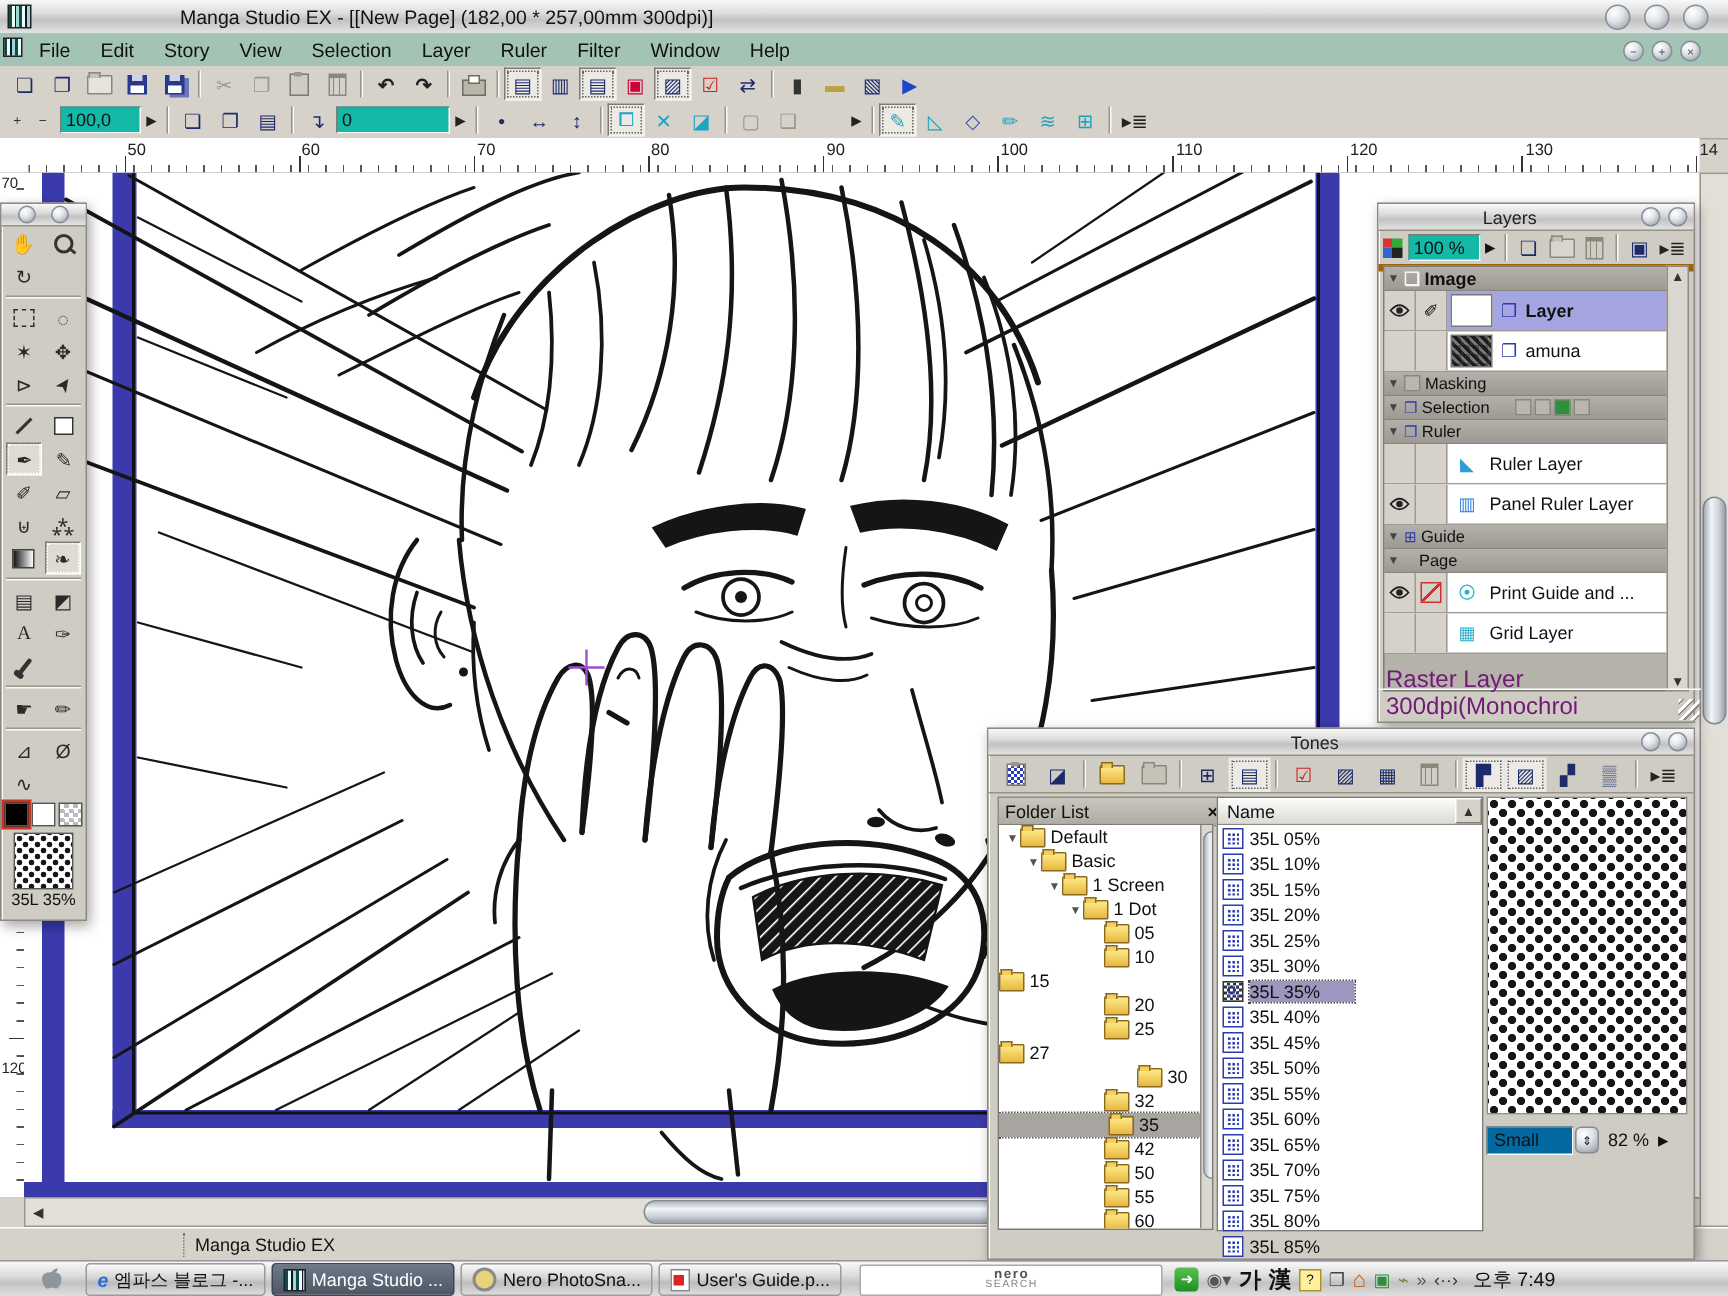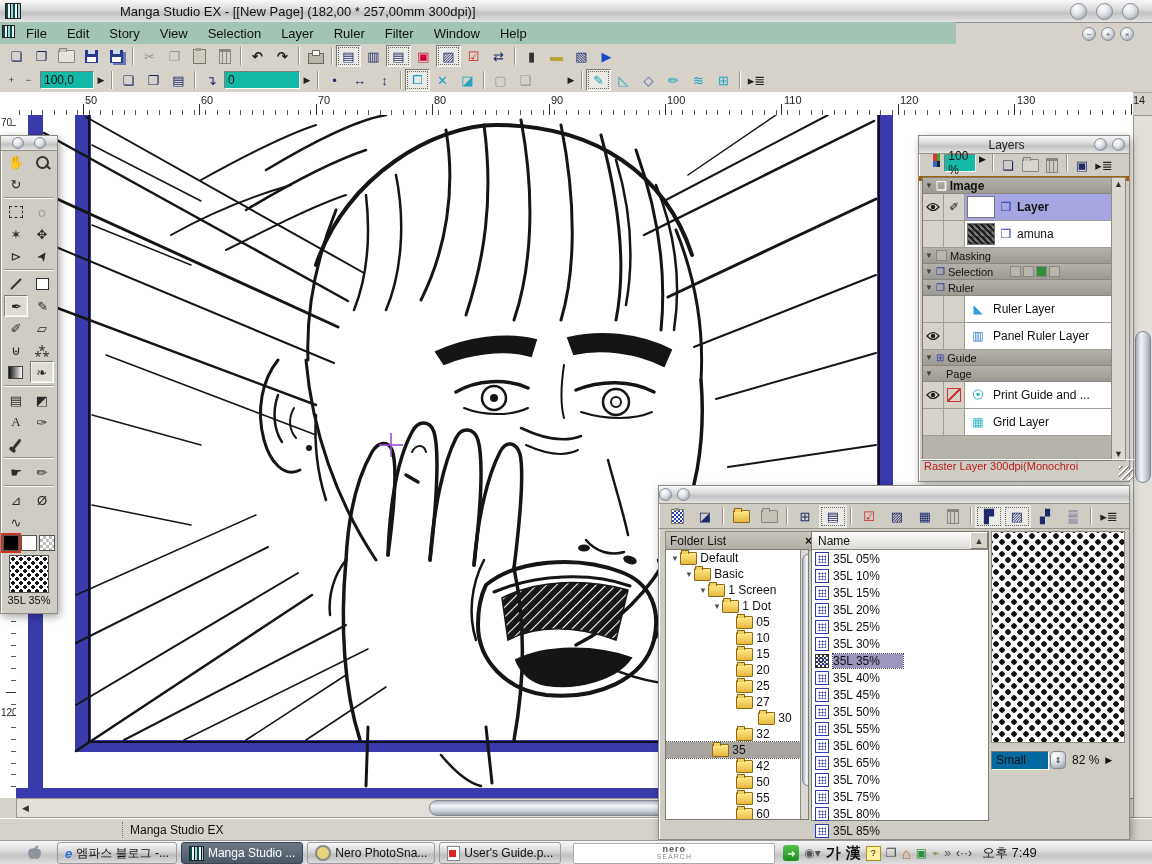--- a/index.html
+++ b/index.html
@@ -42,21 +42,21 @@
         radial-gradient(circle at 3px 3px,#161616 1.7px,transparent 2.1px),
         radial-gradient(circle at 3px 3px,#161616 1.7px,transparent 2.1px);
         background-size:8px 8px;background-position:0 0,4px 4px;border:1px solid #555}
   .dropper{width:3px;height:13px;background:#333;border-radius:2px;transform:rotate(38deg);position:relative}
   .dropper:after{content:"";position:absolute;left:-2px;bottom:-2px;width:7px;height:4px;background:#333;border-radius:2px}
   .rgbico{width:13px;height:13px;display:grid;grid-template-columns:1fr 1fr}
   .rgbico i{display:block}
   
   #titlebar{left:0;top:0;width:1152px;height:22px;border-bottom:1px solid #8f8f8f}
   #title{font-size:13px;color:#111;width:100%;text-align:left;padding-left:120px}
-  #menubar{left:0;top:22px;width:956px;height:22px;background:#a3c4b5;border-bottom:1px solid #6e9a89}
+  #menubar{left:0;top:22px;width:1152px;height:22px;background:#a3c4b5;border-bottom:1px solid #6e9a89}
   .mitem{padding:0 10px;font-size:13px}
   .winbtn{width:15px;height:15px}
   .winbtn.small{width:12px;height:12px;font-size:8px;display:flex;align-items:center;justify-content:center;color:#4a5258}
   
   #tb1{left:0;top:44px;width:1152px;height:24px;background:#d6d2ca;border-bottom:1px solid #aaa69c;padding-left:4px}
   #tb2{left:0;top:68px;width:1152px;height:24px;background:#d6d2ca;border-bottom:1px solid #aaa69c;padding-left:4px}
   .fld{height:16px;background:#14b8a6;border:1px solid;border-color:#7e7a74 #fff #fff #7e7a74;
        font-size:12px;padding:0 3px;display:flex;align-items:center}
   .cy{color:#1fa3c0}
   
@@ -89,33 +89,33 @@
   .ptitle span.t{flex:1;text-align:center;font-size:12px;color:#222}
   
   #toolbox{left:0;top:135px;width:56px;height:477px;z-index:5}
   .trow{display:flex;justify-content:space-evenly;align-items:center;height:22px}
   .tool{width:22px;height:20px;display:flex;align-items:center;justify-content:center;font-size:13px;color:#2a2a2a}
   .tsel{border:1px solid;border-color:#7e7a74 #fff #fff #7e7a74;background:#dedbd3;outline:1px dotted #fff;outline-offset:-2px}
   .tsep{height:0;border-top:1px solid #989488;border-bottom:1px solid #fbfaf7;margin:2px 3px}
   .sw{width:14px;height:14px;border:1px solid #555}
   
   #layers{left:918px;top:135px;width:210px;height:345px;z-index:5}
-  #lay-tools{height:22px;display:flex;padding:0 14px;border-bottom:5px solid #a16207}
+  #lay-tools{height:22px;display:flex;align-items:center;padding:0 3px;border-bottom:5px solid #a16207}
   #laylist{position:absolute;left:3px;top:41px;width:191px;height:282px;background:#b5b2aa;border:1px solid #7e7a74;overflow:hidden}
   #layscroll{position:absolute;right:3px;top:41px;width:13px;height:282px;background:#dad7d0;border:1px solid #8f8b82}
   .ghead{height:15px;display:flex;align-items:center;background:linear-gradient(#b3b1a9,#9c9a92);border-bottom:1px solid #8a877e;font-size:11px;gap:3px;padding-left:2px}
   .ghead .arr{font-size:8px;color:#444}
   .lrow{height:26px;display:flex;align-items:stretch;background:#fff;border-bottom:1px solid #9f9c94}
   .lrow.sel{background:#a5a5e2}
   .tog{width:20px;border-right:1px solid #9f9c94;background:#d6d2ca;display:flex;align-items:center;justify-content:center}
   .lthumb{width:26px;margin:2px;border:1px solid #777;background:#fff}
   .ltype{width:18px;display:flex;align-items:center;justify-content:center;color:#2b3bb0;font-size:12px}
   .llabel{flex:1;display:flex;align-items:center;font-size:12px;padding-left:2px}
   #laystatus{position:absolute;left:0;bottom:0;width:100%;height:21px;border-top:1px solid #fff;
-             display:flex;align-items:flex-start;padding-left:5px;font-size:11px;color:#b91c1c}
+             display:flex;align-items:flex-end;padding-left:5px;font-size:16px;color:#701a75}
   .grip{position:absolute;right:1px;bottom:1px;width:14px;height:14px;
         background:repeating-linear-gradient(135deg,#fff 0 2px,#8f8b82 2px 3px,transparent 3px 5px)}
   .minibox{width:9px;height:9px;border:1px solid #8a877e;background:#b9b6ae}
   
   #tones{left:658px;top:485px;width:470px;height:353px;z-index:6}
   #tn-tools{height:24px;display:flex;align-items:center;padding:0 4px;border-bottom:1px solid #979387}
   .tnb{min-width:26px;width:26px;height:21px;display:flex;align-items:center;justify-content:center;color:#1d2a6b;font-size:13px;border:1px solid transparent}
   #folderhead{position:absolute;left:6px;top:45px;width:142px;height:18px;background:linear-gradient(#c9c6be,#aeaba3);
       border:1px solid #8f8b82;display:flex;align-items:center;padding:0 4px;font-size:12px}
   #foldertree{position:absolute;left:6px;top:63px;width:142px;height:269px;background:#fff;border:1px solid #7e7a74;overflow:hidden}
@@ -656,20 +656,21 @@
     <div class="sarr abs" style="bottom:0;width:100%;height:12px">▼</div>
   </div>
   <div id="laystatus">
     <span>Raster Layer 300dpi(Monochroi</span>
       <span class="grip"></span>
   </div>
 </div>
 
 <div class="abs palette" id="tones">
   <div class="ptitle metal">
+    <span class="t">Tones</span>
     <span class="aqua" style="width:11px;height:11px;margin-right:5px"></span>
     <span class="aqua" style="width:11px;height:11px;margin-right:4px"></span>
   </div>
   <div id="tn-tools">
     <span class="tnb">
         <span class="clipb" style="background:repeating-conic-gradient(#2b3bb0 0 25%,#fff 0 50%) 0 0/4px 4px"></span>
       </span>
     <span class="tnb dis">◪</span>
     <span class="vsep"></span>
     <span class="tnb">
@@ -700,27 +701,27 @@
     <span style="flex:1">Folder List</span>
     <span style="font-weight:bold">×</span>
   </div>
   <div id="foldertree">
     <div class="frow" style="padding-left:4px"><span class="arr">▼</span><span class="fold"></span>&nbsp;<span>Default</span></div>
     <div class="frow" style="padding-left:18px"><span class="arr">▼</span><span class="fold"></span>&nbsp;<span>Basic</span></div>
     <div class="frow" style="padding-left:32px"><span class="arr">▼</span><span class="fold"></span>&nbsp;<span>1 Screen</span></div>
     <div class="frow" style="padding-left:46px"><span class="arr">▼</span><span class="fold"></span>&nbsp;<span>1 Dot</span></div>
     <div class="frow" style="padding-left:70px"><span class="fold"></span>&nbsp;<span>05</span></div>
     <div class="frow" style="padding-left:70px"><span class="fold"></span>&nbsp;<span>10</span></div>
-    <div class="frow" style="padding-left:70px"><span class="fold"></span>&nbsp;<span>15</span></div>
+    <div class="frow" style=""><span class="fold"></span>&nbsp;<span>15</span></div>
     <div class="frow" style="padding-left:70px"><span class="fold"></span>&nbsp;<span>20</span></div>
     <div class="frow" style="padding-left:70px"><span class="fold"></span>&nbsp;<span>25</span></div>
-    <div class="frow" style="padding-left:70px"><span class="fold"></span>&nbsp;<span>27</span></div>
+    <div class="frow" style=""><span class="fold"></span>&nbsp;<span>27</span></div>
     <div class="frow" style="padding-left:92px"><span class="fold"></span>&nbsp;<span>30</span></div>
     <div class="frow" style="padding-left:70px"><span class="fold"></span>&nbsp;<span>32</span></div>
-    <div class="frow fsel" style="padding-left:46px"><span class="fold"></span>&nbsp;<span>35</span></div>
+    <div class="frow fsel" style="padding-left:73px"><span class="fold"></span>&nbsp;<span>35</span></div>
     <div class="frow" style="padding-left:70px"><span class="fold"></span>&nbsp;<span>42</span></div>
     <div class="frow" style="padding-left:70px"><span class="fold"></span>&nbsp;<span>50</span></div>
     <div class="frow" style="padding-left:70px"><span class="fold"></span>&nbsp;<span>55</span></div>
     <div class="frow" style="padding-left:70px"><span class="fold"></span>&nbsp;<span>60</span></div>
 
     <div id="ftscroll">
       <div class="thumb abs" style="left:1px;top:4px;width:10px;height:230px"></div>
     </div>
   </div>
   <div id="namecol">

